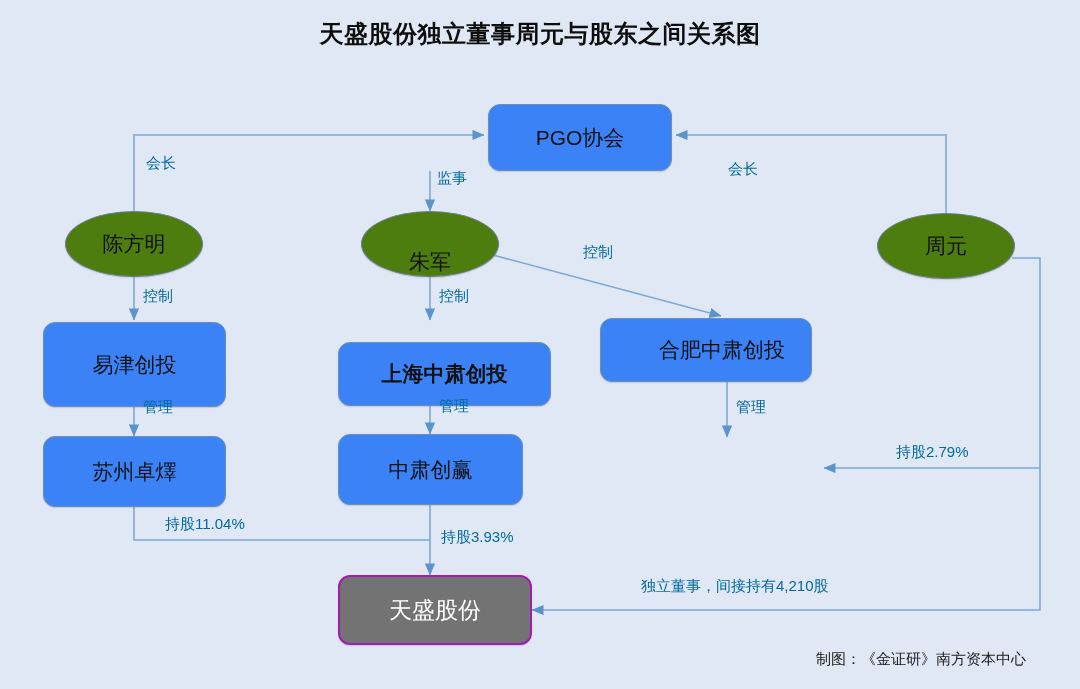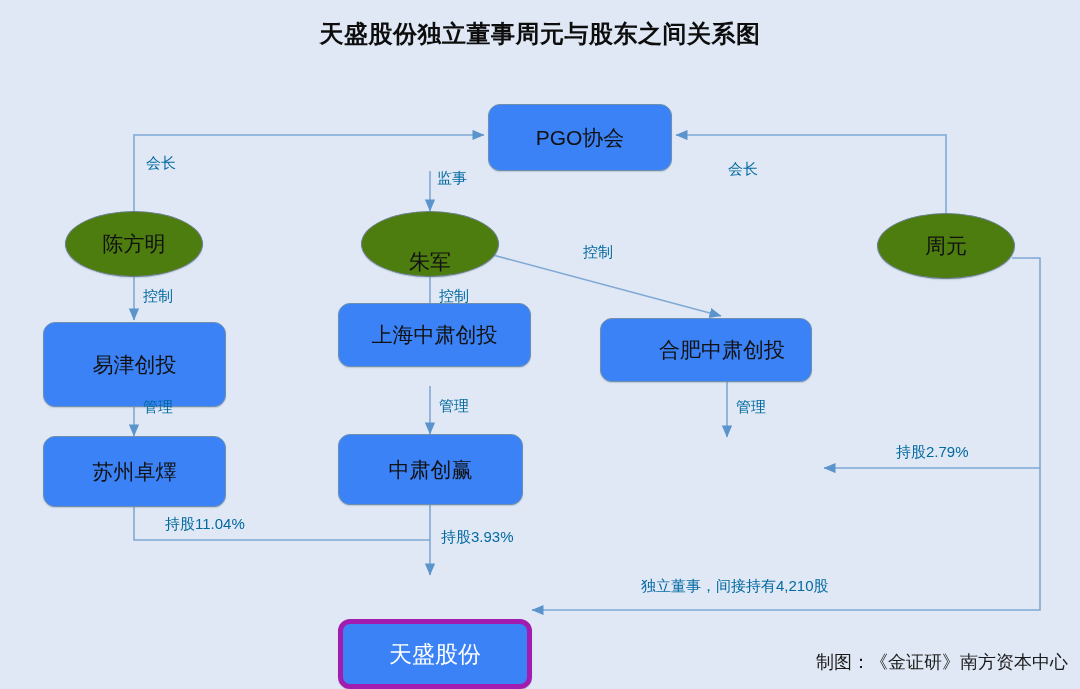--- a/index.html
+++ b/index.html
@@ -52,45 +52,44 @@
 
   .box {
     background: #3b82f6;
     border: 1px solid #6e8fae;
     border-radius: 12px;
     font-size: 21px;
     box-shadow: 0 1px 1px rgba(90,110,135,0.25);
   }
 
   .box.primary {
-    background: #3b82f6;
-    border: 5px solid #a21caf;
+    background: #737373;
+    border: 2px solid #a21caf;
     color: #ffffff;
-    margin-top: 44px;
   }
 
   .ellipse {
     background: #4d7c0f;
     border: 1px solid #6b7f92;
     border-radius: 50%;
     font-size: 21px;
     box-shadow: 0 1px 1px rgba(90,110,135,0.25);
   }
 
   .edge-label {
     position: absolute;
     font-size: 15px;
     color: #0369a1;
     white-space: nowrap;
     line-height: 1;
   }
 
   .credit {
     position: absolute;
-    font-size: 18px;
+    font-size: 15px;
     color: #1a1a1a;
     white-space: nowrap;
   }
 </style>
 </head>
 <body>
 
 <div id="stage">
 
   <div class="title">天盛股份独立董事周元与股东之间关系图</div>
@@ -144,21 +143,21 @@
   </div>
 
   <div class="node ellipse" style="left:877px; top:213px; width:138px; height:66px;justify-content:center;">
     <span>周元</span>
   </div>
 
   <div class="node box" style="left:43px; top:322px; width:183px; height:85px;">
     <span>易津创投</span>
   </div>
 
-  <div class="node box" style="left:338px; top:303px; width:193px; height:64px;">
+  <div class="node box" style="left:338px; top:342px; width:213px; height:64px;font-weight:bold;">
     <span>上海中肃创投</span>
   </div>
 
   <div class="node box" style="left:600px; top:318px; width:212px; height:64px;padding-left:32px;">
     <span>合肥中肃创投</span>
   </div>
 
   <div class="node box" style="left:43px; top:436px; width:183px; height:71px;">
     <span>苏州卓燡</span>
   </div>

